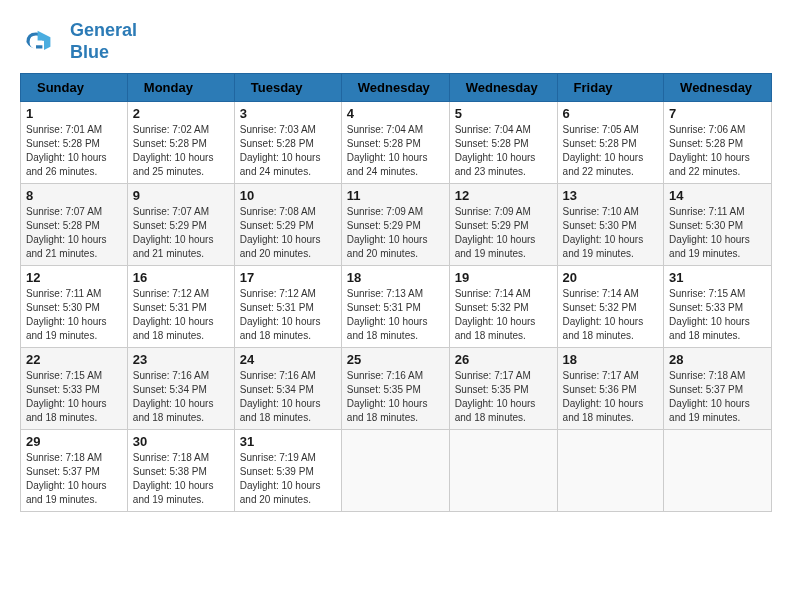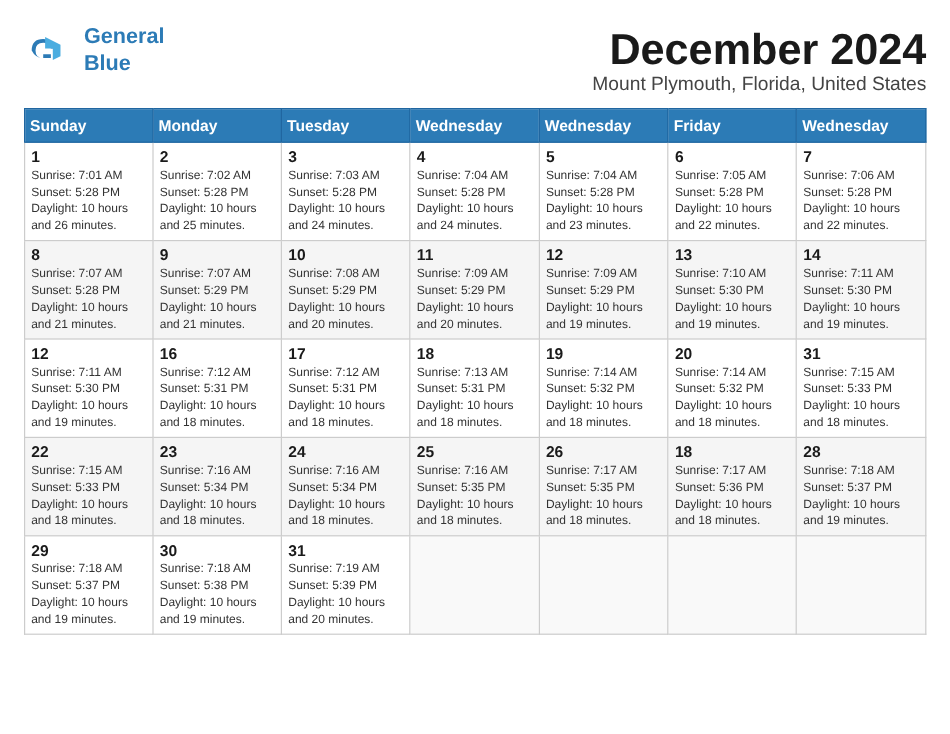--- a/index.html
+++ b/index.html
@@ -46,24 +46,24 @@
       font-size: 16px;
       color: #444;
     }
     .calendar-table {
       width: 100%;
       border-collapse: collapse;
       border: 1px solid #ccc;
     }
     .calendar-table th {
       background-color: #2c7bb6;
-      color: #ffffff;
+      color: #000000;
       font-size: 13px;
       font-weight: bold;
-      padding: 6px 4px;
+      padding: 6px 16px;
       text-align: left;
       border: 1px solid #2066a0;
     }
     .calendar-table td {
       vertical-align: top;
       border: 1px solid #ccc;
       padding: 4px 5px;
       width: 108px;
       min-height: 80px;
       background: #fff;
@@ -96,24 +96,20 @@
   <div class="logo">
     <svg class="logo-icon" viewBox="0 0 40 40" xmlns="http://www.w3.org/2000/svg">
       <path d="M8 20 Q8 8 20 8 Q30 8 32 18 L28 18 Q26 12 20 12 Q12 12 12 20 Q12 28 20 28 L20 24 L28 24 L28 28 L20 28 Q12 28 8 20Z" fill="#2c7bb6"></path>
       <polygon points="22,6 38,14 38,26 30,30 30,18 22,18" fill="#4aade0"></polygon>
     </svg>
     <div class="logo-text">
       <div><span>General</span></div>
       <div><span style="color:#2c7bb6">Blue</span></div>
     </div>
   </div>
-  <div class="title-block">
-    <div class="calendar-title">December 2024</div>
-    <div class="calendar-subtitle">Mount Plymouth, Florida, United States</div>
-  </div>
 </div>
 
 <table class="calendar-table">
   <thead>
     <tr id="weekday-header">
         <th>Sunday</th>
         <th>Monday</th>
         <th>Tuesday</th>
         <th>Wednesday</th>
         <th>Wednesday</th>

